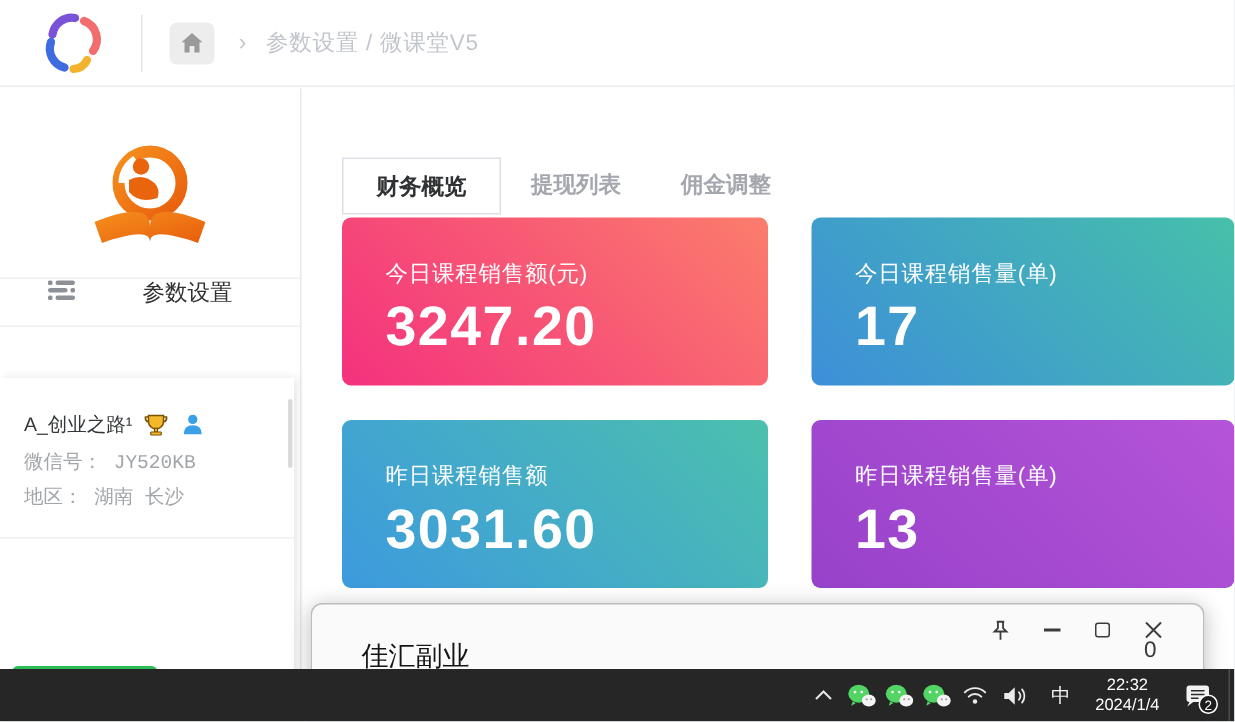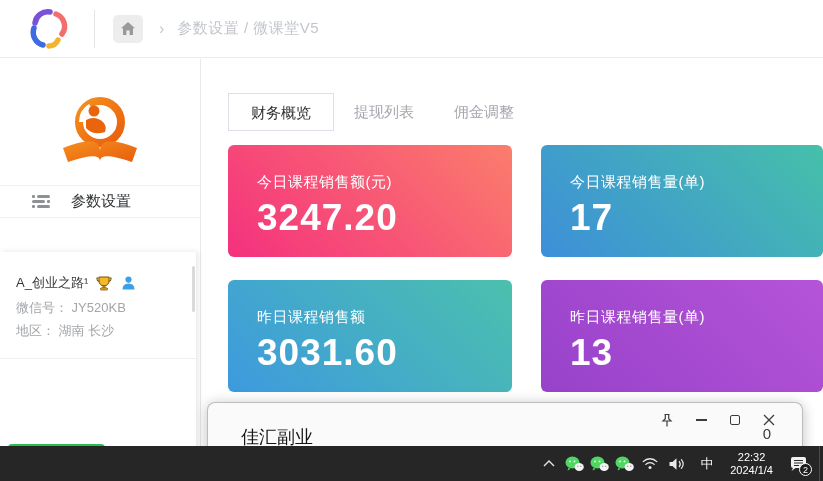--- a/index.html
+++ b/index.html
@@ -16,47 +16,47 @@
               display:flex; align-items:center; justify-content:center; margin-left:18px; cursor:pointer; }
   .crumb-chevron { color:#c9c9c9; margin-left:16px; font-size:16px; }
   .crumb-text { color:#c2c6cc; font-size:15px; margin-left:13px; letter-spacing:.5px; }
 
   
   .sidebar { position:absolute; top:59px; left:0; width:201px; bottom:0; background:#fff;
              border-right:1px solid #e9e9e9; z-index:4; }
   .app-logo { display:block; margin:36px auto 0; }
   .app-name { text-align:center; color:#5d6166; font-size:15px; margin-top:16px; }
   .menu-item { margin-top:16px; height:33px; border-top:1px solid #f0f0f0; border-bottom:1px solid #f0f0f0;
-               display:flex; align-items:center; cursor:pointer; }
+               display:flex; align-items:flex-start; cursor:pointer;gap:24px; }
   .menu-icon { margin-left:32px; width:22px; }
   .menu-icon .row { display:flex; align-items:center; height:5px; }
   .menu-icon .dot { width:3px; height:3px; background:#8d9095; border-radius:1px; }
   .menu-icon .bar { width:13px; height:3px; background:#8d9095; border-radius:2px; }
   .menu-icon .g { width:2px; }
   .menu-label { margin-left:17px; font-size:15px; color:#2f3133; }
 
   
   .user-card { position:absolute; top:193px; left:0; width:196px; bottom:0; background:#fff;
                box-shadow:2px 0 6px rgba(0,0,0,.10); z-index:6; }
   .user-scrollthumb { position:absolute; right:1px; top:14px; width:3px; height:46px;
                       background:#dadada; border-radius:2px; }
   .user-name-row { display:flex; align-items:center; margin:22px 0 0 16px; }
   .user-name { font-size:13px; color:#34373a; }
   .trophy { margin-left:8px; }
   .person-ic { margin-left:10px; }
-  .user-meta { margin:7px 0 0 16px; font-size:13px; color:#a2a5a9; }
+  .user-meta { margin:7px 0 0 16px; font-size:13px; color:#a2a5a9;font-family:Liberation Mono, monospace; }
   .user-meta + .user-meta { margin-top:5px; }
   .user-divider { margin-top:18px; height:1px; background:#efefef; }
   .send-btn { position:absolute; left:8px; top:192px; width:97px; height:31px; background:#2abd53;
               color:#fff; font-size:15px; border:none; border-radius:4px; cursor:pointer;
               font-family:inherit; letter-spacing:1px; }
 
   
   .main { position:absolute; left:202px; top:59px; right:0; bottom:0; background:#fff; }
-  .tabs { position:absolute; left:26px; top:34px; display:flex; align-items:center; }
+  .tabs { position:absolute; left:26px; top:46px; display:flex; align-items:center;font-weight:bold; }
   .tab { font-size:15px; color:#a4a7ad; padding:0 20px; height:38px; line-height:38px; cursor:pointer; }
   .tab.active { background:#fff; border:1px solid #dcdfe6; color:#2f3133; padding:0 22px; }
 
   .cards { position:absolute; left:26px; top:86px; right:3px;
            display:grid; grid-template-columns:284px 282px; grid-auto-rows:112px; gap:23px 29px; }
   .card { border-radius:6px; color:#fff; padding:28px 0 0 29px; cursor:default; }
   .card-label { font-size:15px; letter-spacing:.5px; }
   .card-value { font-size:37px; font-weight:700; margin-top:5px; letter-spacing:1px; }
 
   

